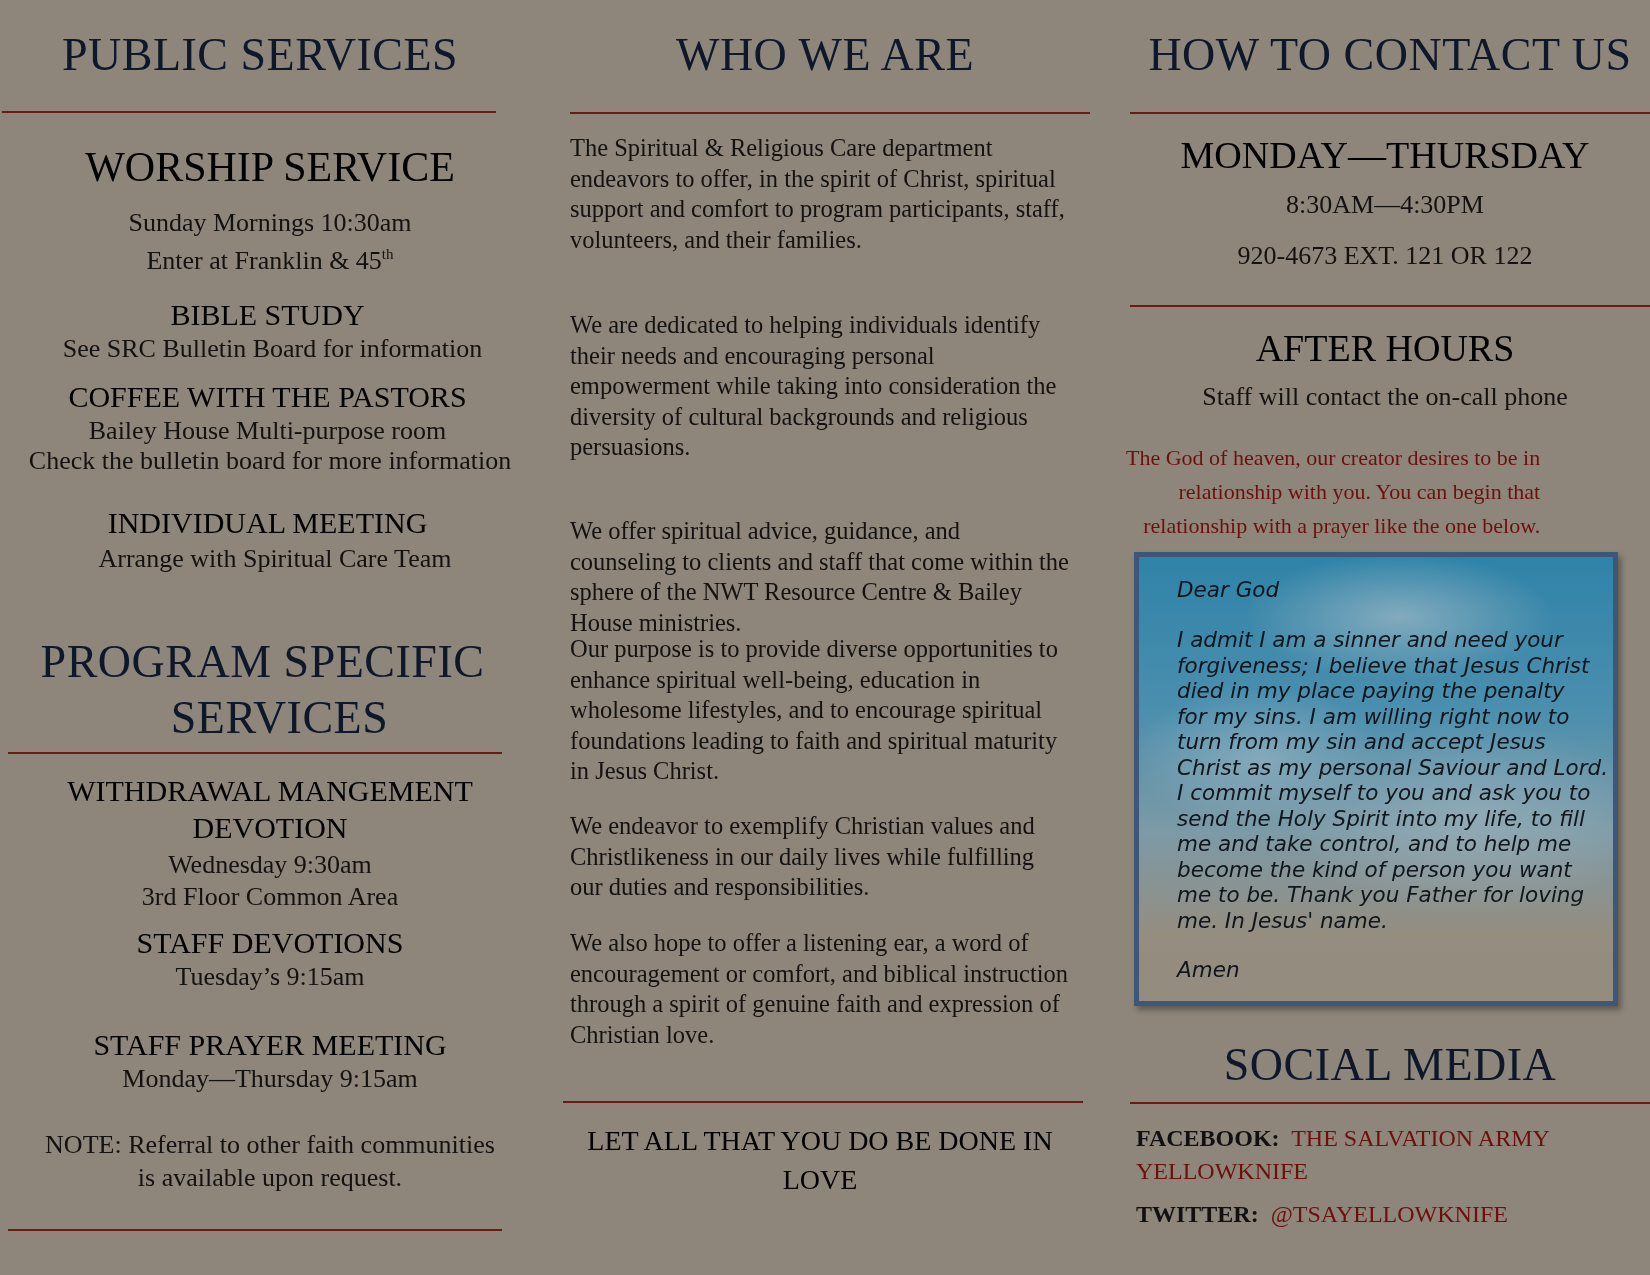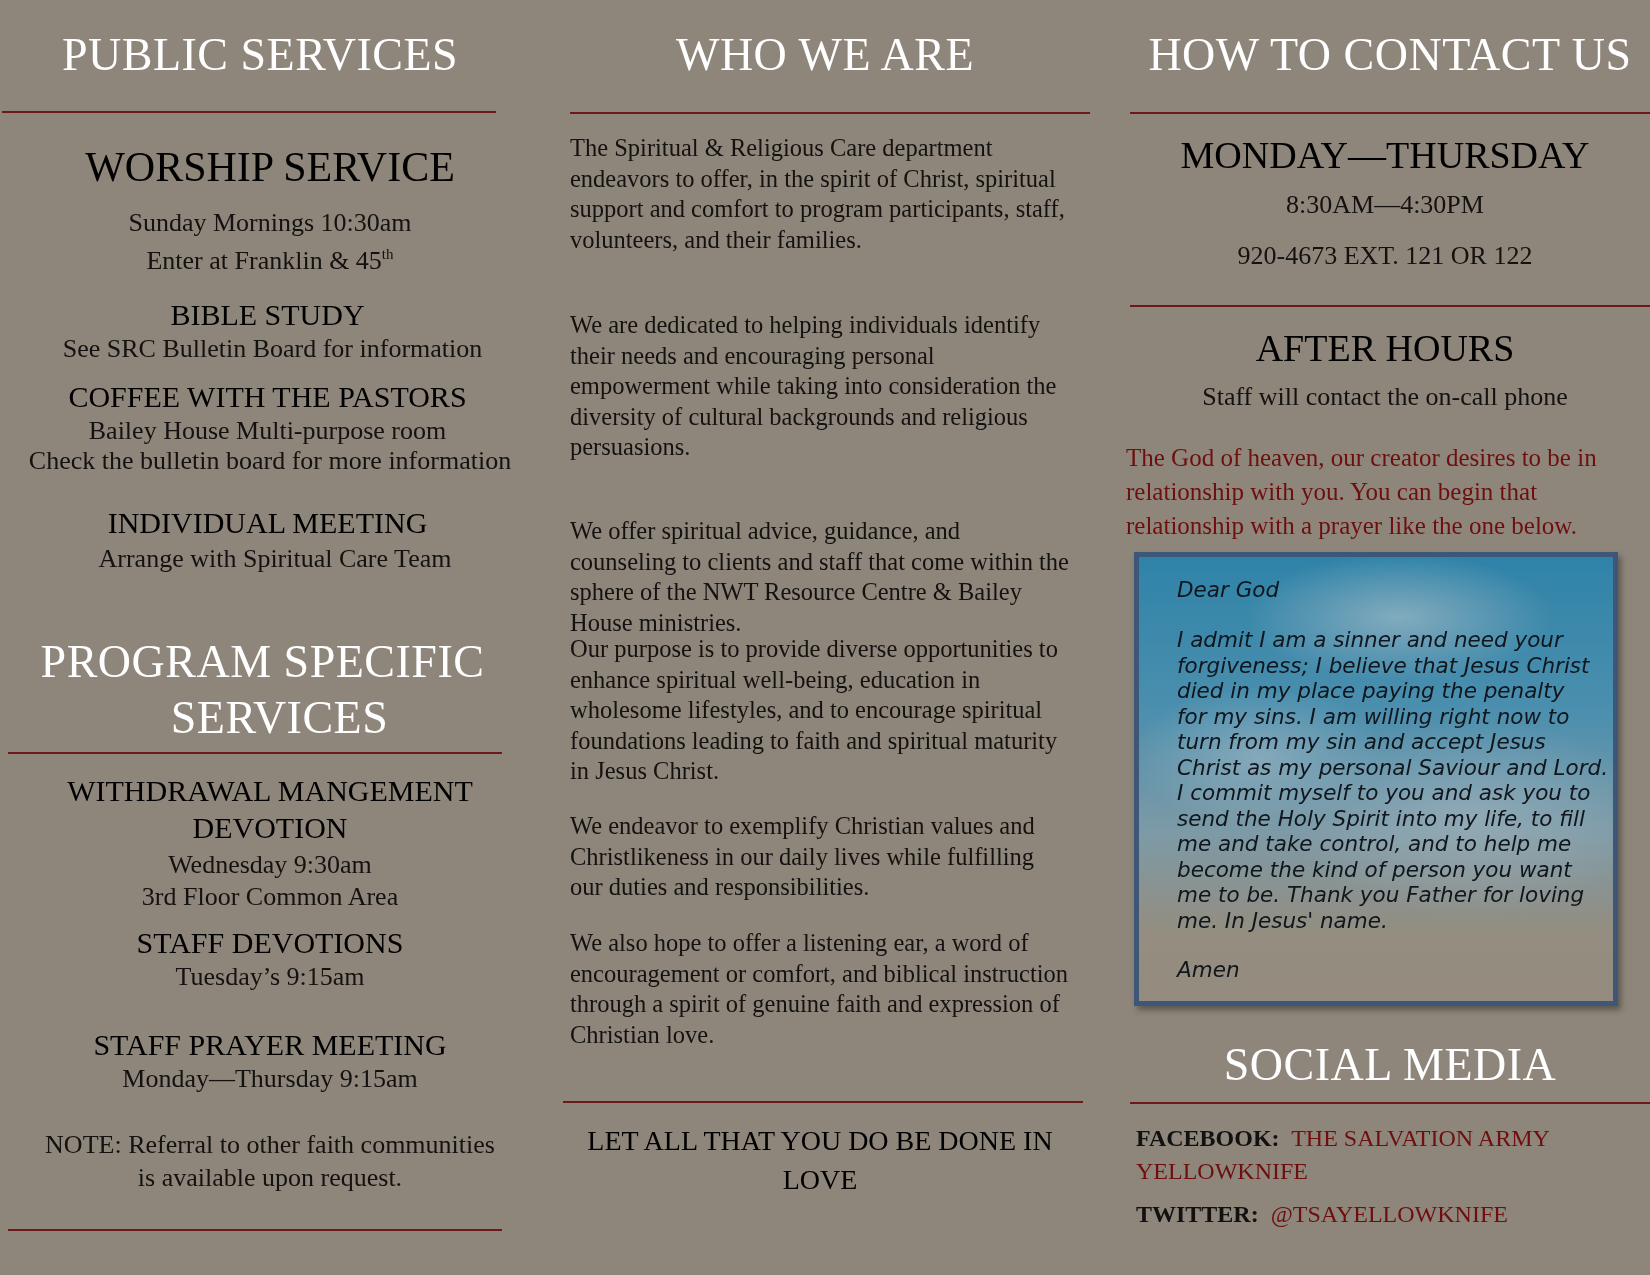--- a/index.html
+++ b/index.html
@@ -18,21 +18,21 @@
     .abs { position: absolute; }
     .rule {
       position: absolute;
       height: 2px;
       background: #6b1a17;
     }
     .h1 {
       position: absolute;
       font-size: 46px;
       letter-spacing: 0.5px;
-      color: #ffffff;
+      color: #0f172a;
       text-align: center;
       white-space: nowrap;
       line-height: 1.1;
     }
     .red {
       color: #6e0f0e;
     }
     .sub {
       position: absolute;
       text-align: center;
@@ -155,21 +155,21 @@
 
   <div class="sub" style="left:1125px; width:520px; top:133px; font-size:38px;">MONDAY—THURSDAY</div>
   <div class="txt" style="left:1125px; width:520px; top:190px;">8:30AM—4:30PM</div>
   <div class="txt" style="left:1125px; width:520px; top:241px;">920-4673 EXT. 121 OR 122</div>
 
   <div class="rule" style="left:1130px; top:305px; width:520px;"></div>
 
   <div class="sub" style="left:1125px; width:520px; top:326px; font-size:38px;">AFTER HOURS</div>
   <div class="txt" style="left:1125px; width:520px; top:382px;">Staff  will contact the on-call phone</div>
 
-  <div class="abs red" style="left:1126px; top:441px; font-size:25px; line-height:34px; white-space:nowrap;">
+  <div class="abs red" style="left:1126px; top:441px; font-size:22px; line-height:34px; white-space:nowrap;text-align:right;">
     <div>The God of heaven, our creator desires to be in</div>
     <div>relationship with you.  You can begin that</div>
     <div>relationship with a prayer like the one below.</div>
   </div>
 
   <div class="prayer-box">
     <div class="prayer-text" style="top:20px;">Dear God</div>
     <div class="prayer-text" style="top:70px;">
       <div>I admit I am a sinner and need your</div>
       <div>forgiveness; I believe that Jesus Christ</div>

